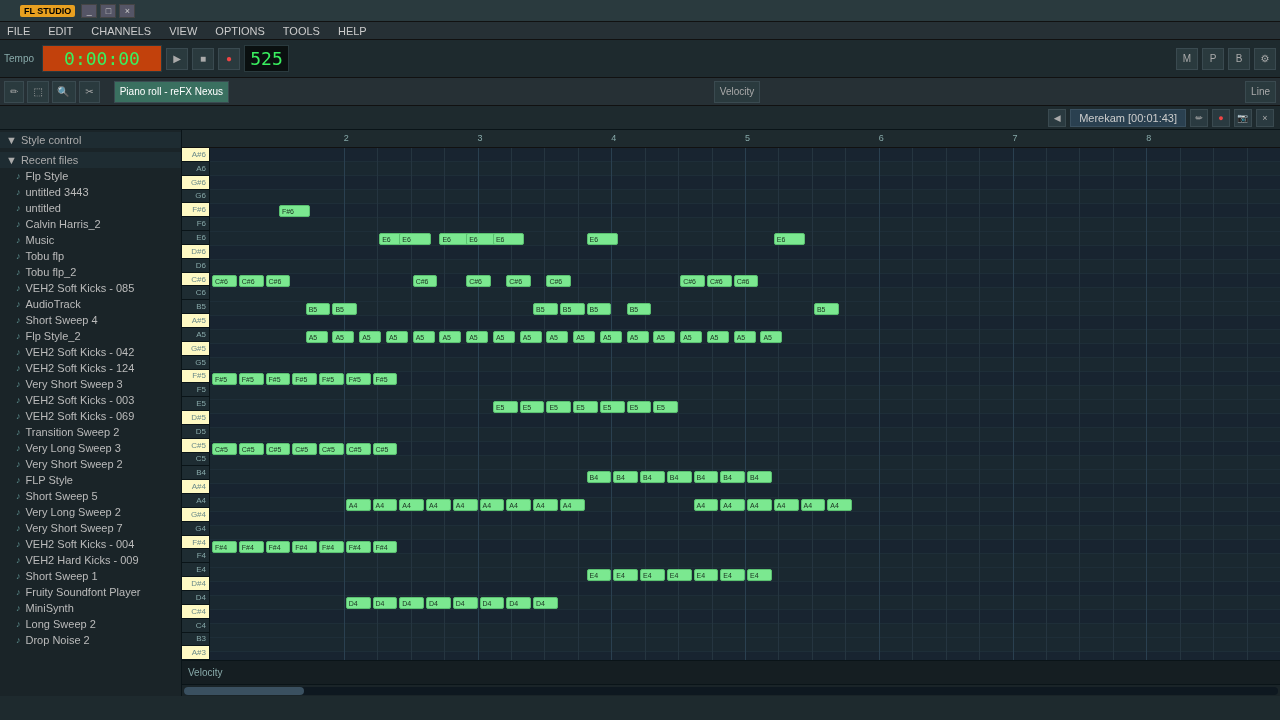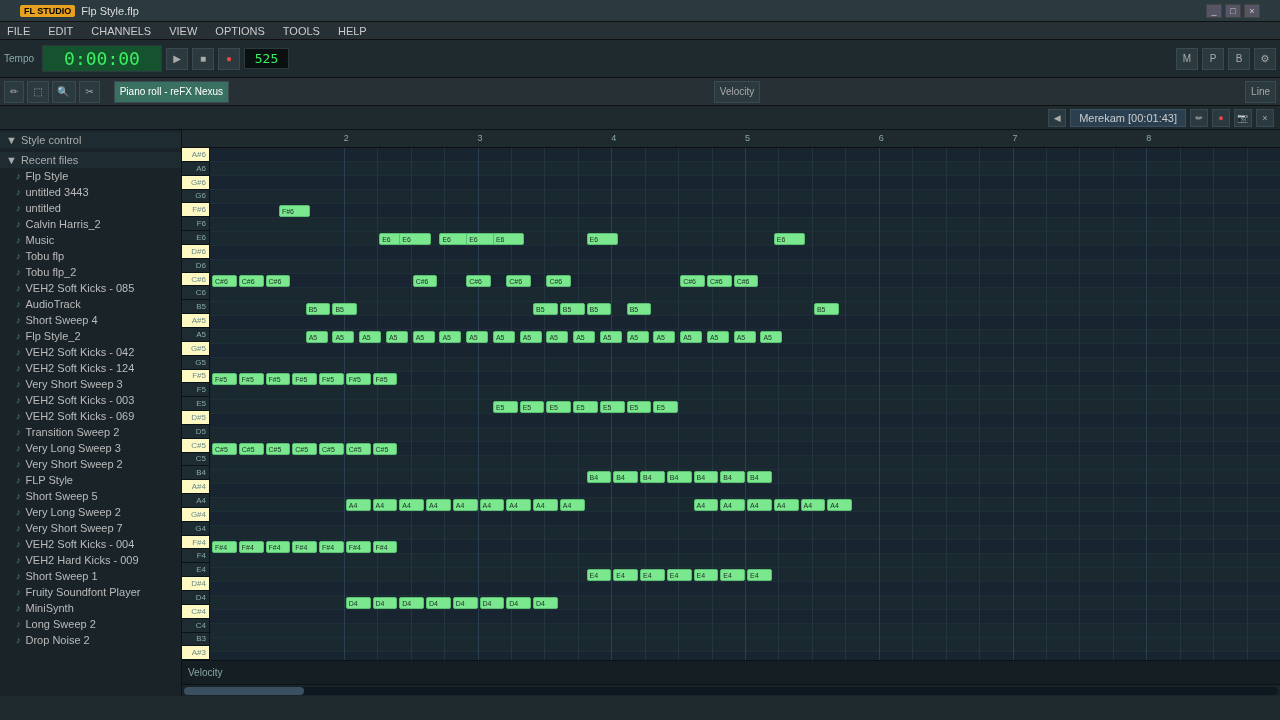--- a/index.html
+++ b/index.html
@@ -73,21 +73,21 @@
     #transport-bar {
       height: 38px;
       background: #1e2a2e;
       display: flex;
       align-items: center;
       padding: 0 4px;
       border-bottom: 1px solid #111;
       gap: 4px;
     }
     .transport-display {
-      background: #14532d;
+      background: #c2410c;
       border: 1px solid #2a3a3e;
       color: #3af060;
       font-family: monospace;
       font-size: 18px;
       padding: 2px 0;
       min-width: 120px;
       text-align: center;
     }
     .transport-btn {
       width: 22px;
@@ -99,21 +99,21 @@
       align-items: center;
       justify-content: center;
       cursor: pointer;
       font-size: 10px;
     }
     .bpm-display {
       background: #0a1010;
       border: 1px solid #2a3a3e;
       color: #3af060;
       font-family: monospace;
-      font-size: 13px;
+      font-size: 18px;
       padding: 2px 5px;
       min-width: 45px;
       text-align: center;
     }
     .tempo-label {
       color: #8aa;
       font-size: 10px;
       margin-right: 4px;
     }
 
@@ -369,21 +369,20 @@
       color: #aaa;
       cursor: pointer;
       font-size: 9px;
     }
   </style>
 </head>
 <body>
 
 <div id="title-bar">
   <span class="logo">FL STUDIO</span>
-  <span class="app-title">Flp Style.flp</span>
   <div class="window-controls">
     <span>_</span>
     <span>□</span>
     <span>×</span>
   </div>
 </div>
 
 <div id="menu-bar">
   <span>FILE</span>
   <span>EDIT</span>

